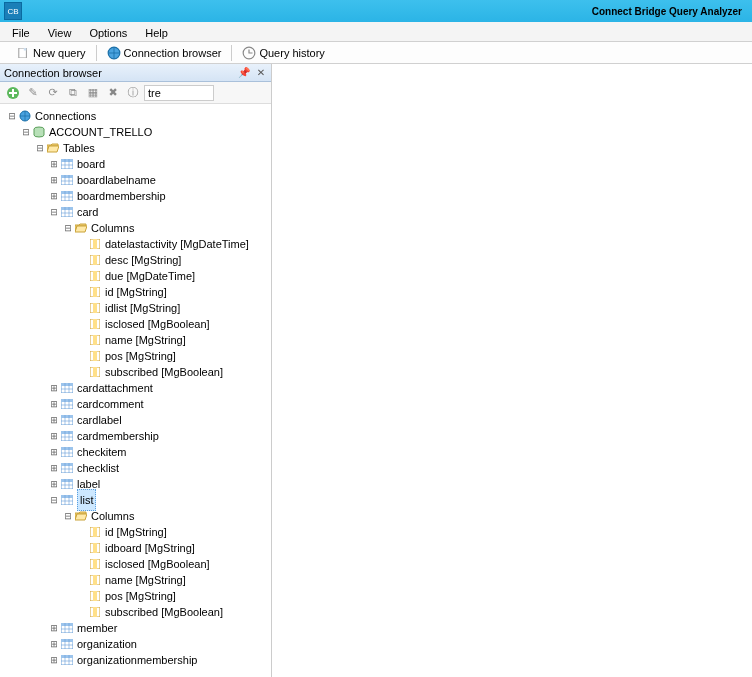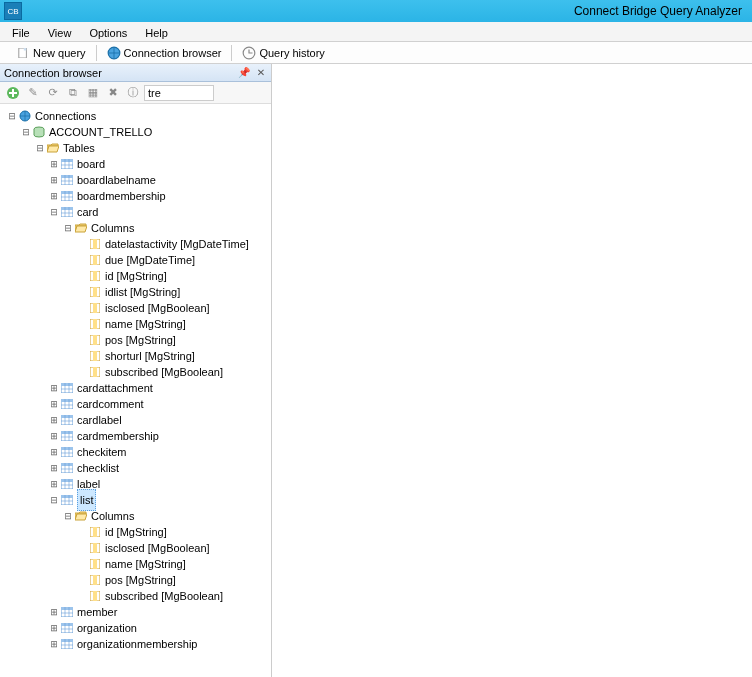--- a/index.html
+++ b/index.html
@@ -1,20 +1,20 @@
 <!DOCTYPE html>
 <html><head>
 <meta charset="utf-8">
 <style>
 * { box-sizing: border-box; margin: 0; padding: 0; font-family: "Segoe UI", Tahoma, sans-serif; font-size: 11px; }
 html, body { width: 752px; height: 677px; overflow: hidden; background: #fff; }
 
 .titlebar { height: 22px; background: linear-gradient(to bottom, #3dc0ed, #2bb4e6); display: flex; align-items: center; color: #000; }
 .titlebar .app-icon { width: 18px; height: 18px; background: #1a7fb8; border: 1px solid #0a6aa0; margin: 0 4px; display: flex; align-items: center; justify-content: center; color: #fff; font-size: 8px; font-weight: normal; }
-.titlebar .title-text { flex: 1; text-align: right; padding-right: 10px; font-size: 12px; }
+.titlebar .title-text { flex: 1; text-align: right; padding-right: 10px; font-size: 10px; font-weight: bold; }
 
 .menubar { height: 20px; background: #f4f4f4; border-bottom: 1px solid #d0d0d0; display: flex; align-items: flex-end; padding-left: 4px; gap: 2px; }
 .menubar .menu-item { padding: 2px 8px; cursor: default; }
 
 .toolbar { height: 22px; background: #fdfdfd; border-bottom: 1px solid #d0d0d0; display: flex; align-items: center; padding-left: 12px; gap: 4px; }
 .tb-btn { display: flex; align-items: center; gap: 3px; padding: 2px 4px; cursor: default; }
 .tb-sep { width: 1px; height: 16px; background: #ccc; margin: 0 2px; }
 .ico { width: 14px; height: 14px; display: inline-flex; align-items: center; justify-content: center; }
 
 .body-area { display: flex; height: calc(677px - 22px - 20px - 22px); }
@@ -224,20 +224,31 @@
         </div>
         <div class="tree-row">
           <span class="ind" style="width:74px"></span>
           <span class="exp"></span>
           <span class="nicon">
             <svg class="svg-col" viewBox="0 0 10 10">
               <rect x="0" y="0" width="10" height="10" fill="#fff" stroke="#d0a030"></rect>
               <rect x="3" y="0" width="4" height="10" fill="#ffe08a"></rect>
             </svg>
           </span>
+          <span class="label">desc [MgString]</span>
+        </div>
+        <div class="tree-row">
+          <span class="ind" style="width:74px"></span>
+          <span class="exp"></span>
+          <span class="nicon">
+            <svg class="svg-col" viewBox="0 0 10 10">
+              <rect x="0" y="0" width="10" height="10" fill="#fff" stroke="#d0a030"></rect>
+              <rect x="3" y="0" width="4" height="10" fill="#ffe08a"></rect>
+            </svg>
+          </span>
           <span class="label">due [MgDateTime]</span>
         </div>
         <div class="tree-row">
           <span class="ind" style="width:74px"></span>
           <span class="exp"></span>
           <span class="nicon">
             <svg class="svg-col" viewBox="0 0 10 10">
               <rect x="0" y="0" width="10" height="10" fill="#fff" stroke="#d0a030"></rect>
               <rect x="3" y="0" width="4" height="10" fill="#ffe08a"></rect>
             </svg>
@@ -280,31 +291,20 @@
         <div class="tree-row">
           <span class="ind" style="width:74px"></span>
           <span class="exp"></span>
           <span class="nicon">
             <svg class="svg-col" viewBox="0 0 10 10">
               <rect x="0" y="0" width="10" height="10" fill="#fff" stroke="#d0a030"></rect>
               <rect x="3" y="0" width="4" height="10" fill="#ffe08a"></rect>
             </svg>
           </span>
           <span class="label">pos [MgString]</span>
-        </div>
-        <div class="tree-row">
-          <span class="ind" style="width:74px"></span>
-          <span class="exp"></span>
-          <span class="nicon">
-            <svg class="svg-col" viewBox="0 0 10 10">
-              <rect x="0" y="0" width="10" height="10" fill="#fff" stroke="#d0a030"></rect>
-              <rect x="3" y="0" width="4" height="10" fill="#ffe08a"></rect>
-            </svg>
-          </span>
-          <span class="label">shorturl [MgString]</span>
         </div>
         <div class="tree-row">
           <span class="ind" style="width:74px"></span>
           <span class="exp"></span>
           <span class="nicon">
             <svg class="svg-col" viewBox="0 0 10 10">
               <rect x="0" y="0" width="10" height="10" fill="#fff" stroke="#d0a030"></rect>
               <rect x="3" y="0" width="4" height="10" fill="#ffe08a"></rect>
             </svg>
           </span>
@@ -430,20 +430,31 @@
         </div>
         <div class="tree-row">
           <span class="ind" style="width:74px"></span>
           <span class="exp"></span>
           <span class="nicon">
             <svg class="svg-col" viewBox="0 0 10 10">
               <rect x="0" y="0" width="10" height="10" fill="#fff" stroke="#d0a030"></rect>
               <rect x="3" y="0" width="4" height="10" fill="#ffe08a"></rect>
             </svg>
           </span>
+          <span class="label">idboard [MgString]</span>
+        </div>
+        <div class="tree-row">
+          <span class="ind" style="width:74px"></span>
+          <span class="exp"></span>
+          <span class="nicon">
+            <svg class="svg-col" viewBox="0 0 10 10">
+              <rect x="0" y="0" width="10" height="10" fill="#fff" stroke="#d0a030"></rect>
+              <rect x="3" y="0" width="4" height="10" fill="#ffe08a"></rect>
+            </svg>
+          </span>
           <span class="label">isclosed [MgBoolean]</span>
         </div>
         <div class="tree-row">
           <span class="ind" style="width:74px"></span>
           <span class="exp"></span>
           <span class="nicon">
             <svg class="svg-col" viewBox="0 0 10 10">
               <rect x="0" y="0" width="10" height="10" fill="#fff" stroke="#d0a030"></rect>
               <rect x="3" y="0" width="4" height="10" fill="#ffe08a"></rect>
             </svg>

